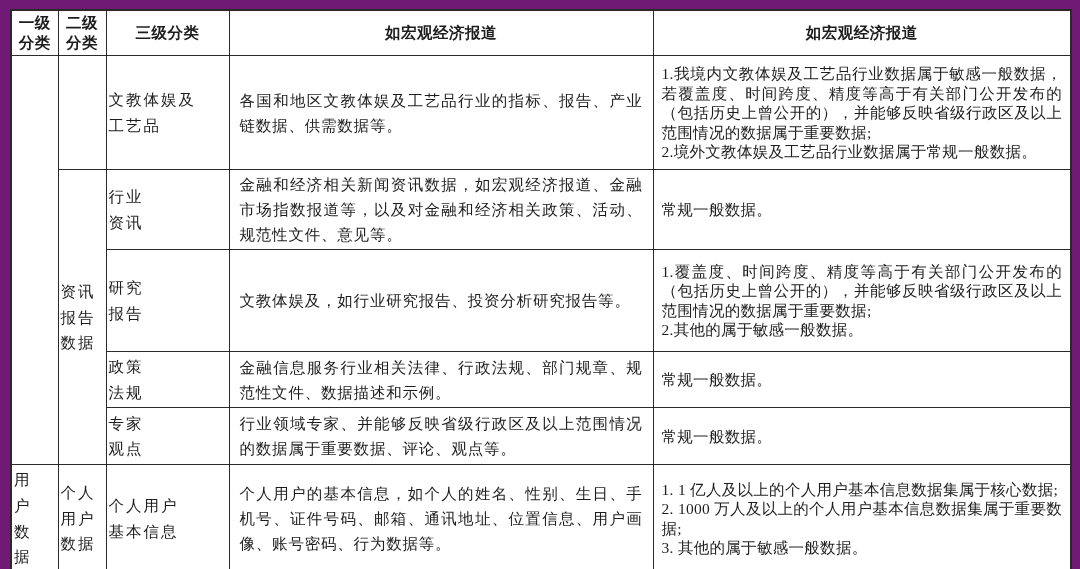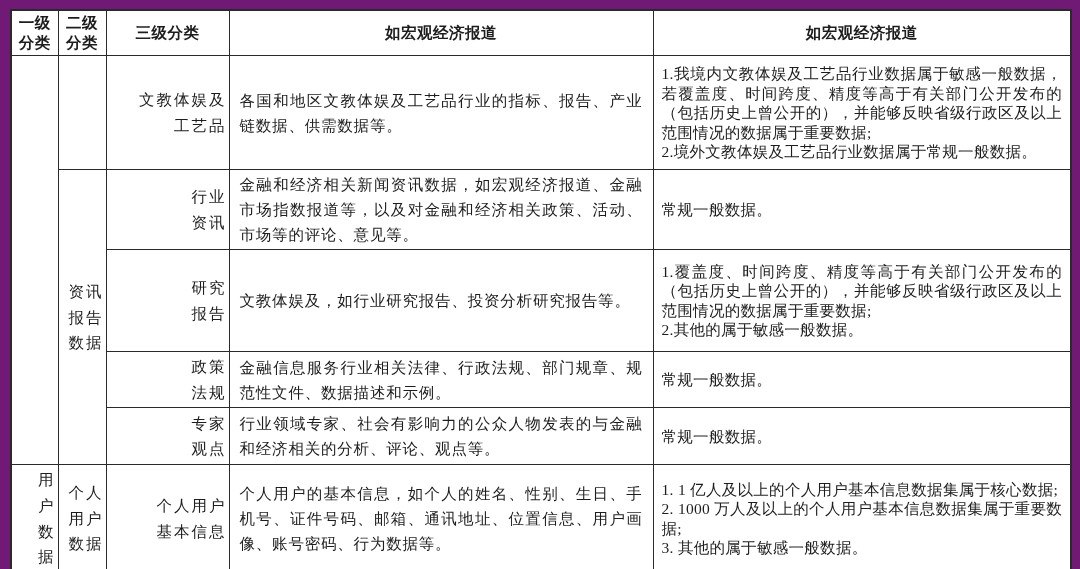--- a/index.html
+++ b/index.html
@@ -35,21 +35,21 @@
     overflow: hidden;
   }
   .cls-table th {
     font-weight: bold;
     text-align: center;
     line-height: 1.3;
     padding: 2px 2px;
     letter-spacing: 0.5px;
   }
   td.c-center {
-    text-align: right;
+    text-align: left;
     line-height: 1.65;
     letter-spacing: 2px;
     padding: 2px 2px;
   }
   td.c-desc {
     text-align: justify;
     line-height: 25px;
     letter-spacing: 0.8px;
     padding: 2px 10px;
   }
@@ -90,40 +90,40 @@
       <td class="c-desc">各国和地区文教体娱及工艺品行业的指标、报告、产业链数据、供需数据等。</td>
       <td class="c-level">1.我境内文教体娱及工艺品行业数据属于敏感一般数据，若覆盖度、时间跨度、精度等高于有关部门公开发布的（包括历史上曾公开的），并能够反映省级行政区及以上范围情况的数据属于重要数据;
 2.境外文教体娱及工艺品行业数据属于常规一般数据。</td>
     </tr>
     <tr style="height:76px">
       <td class="c-center" rowspan="4">资讯
 报告
 数据</td>
       <td class="c-center">行业
 资讯</td>
-      <td class="c-desc">金融和经济相关新闻资讯数据，如宏观经济报道、金融市场指数报道等，以及对金融和经济相关政策、活动、市场等的评论、意见等。</td>
+      <td class="c-desc">金融和经济相关新闻资讯数据，如宏观经济报道、金融市场指数报道等，以及对金融和经济相关政策、活动、规范性文件、意见等。</td>
       <td class="c-level">常规一般数据。</td>
     </tr>
     <tr style="height:102px">
       <td class="c-center">研究
 报告</td>
       <td class="c-desc">文教体娱及，如行业研究报告、投资分析研究报告等。</td>
       <td class="c-level">1.覆盖度、时间跨度、精度等高于有关部门公开发布的（包括历史上曾公开的），并能够反映省级行政区及以上范围情况的数据属于重要数据;
 2.其他的属于敏感一般数据。</td>
     </tr>
     <tr style="height:56px">
       <td class="c-center">政策
 法规</td>
       <td class="c-desc">金融信息服务行业相关法律、行政法规、部门规章、规范性文件、数据描述和示例。</td>
       <td class="c-level">常规一般数据。</td>
     </tr>
     <tr style="height:57px">
       <td class="c-center">专家
 观点</td>
-      <td class="c-desc">行业领域专家、社会有影响力的公众人物发表的与金融和经济相关的分析、评论、观点等。</td>
+      <td class="c-desc">行业领域专家、并能够反映省级行政区及以上范围情况的数据属于重要数据、评论、观点等。</td>
       <td class="c-level">常规一般数据。</td>
     </tr>
     <tr style="height:102px">
       <td class="c-center">用
 户
 数
 据</td>
       <td class="c-center">个人
 用户
 数据</td>

